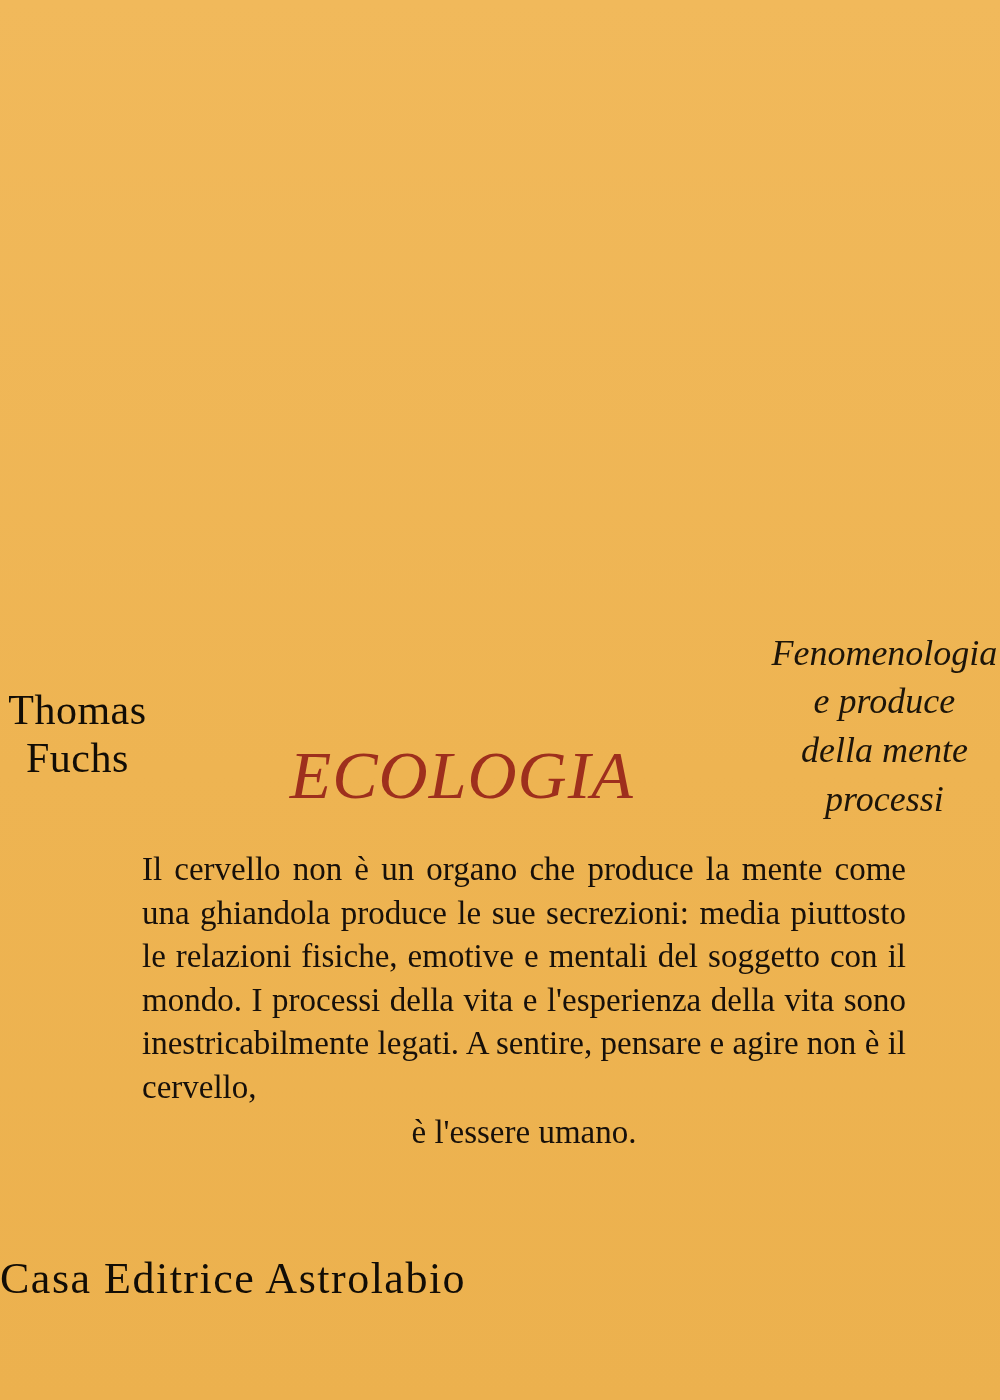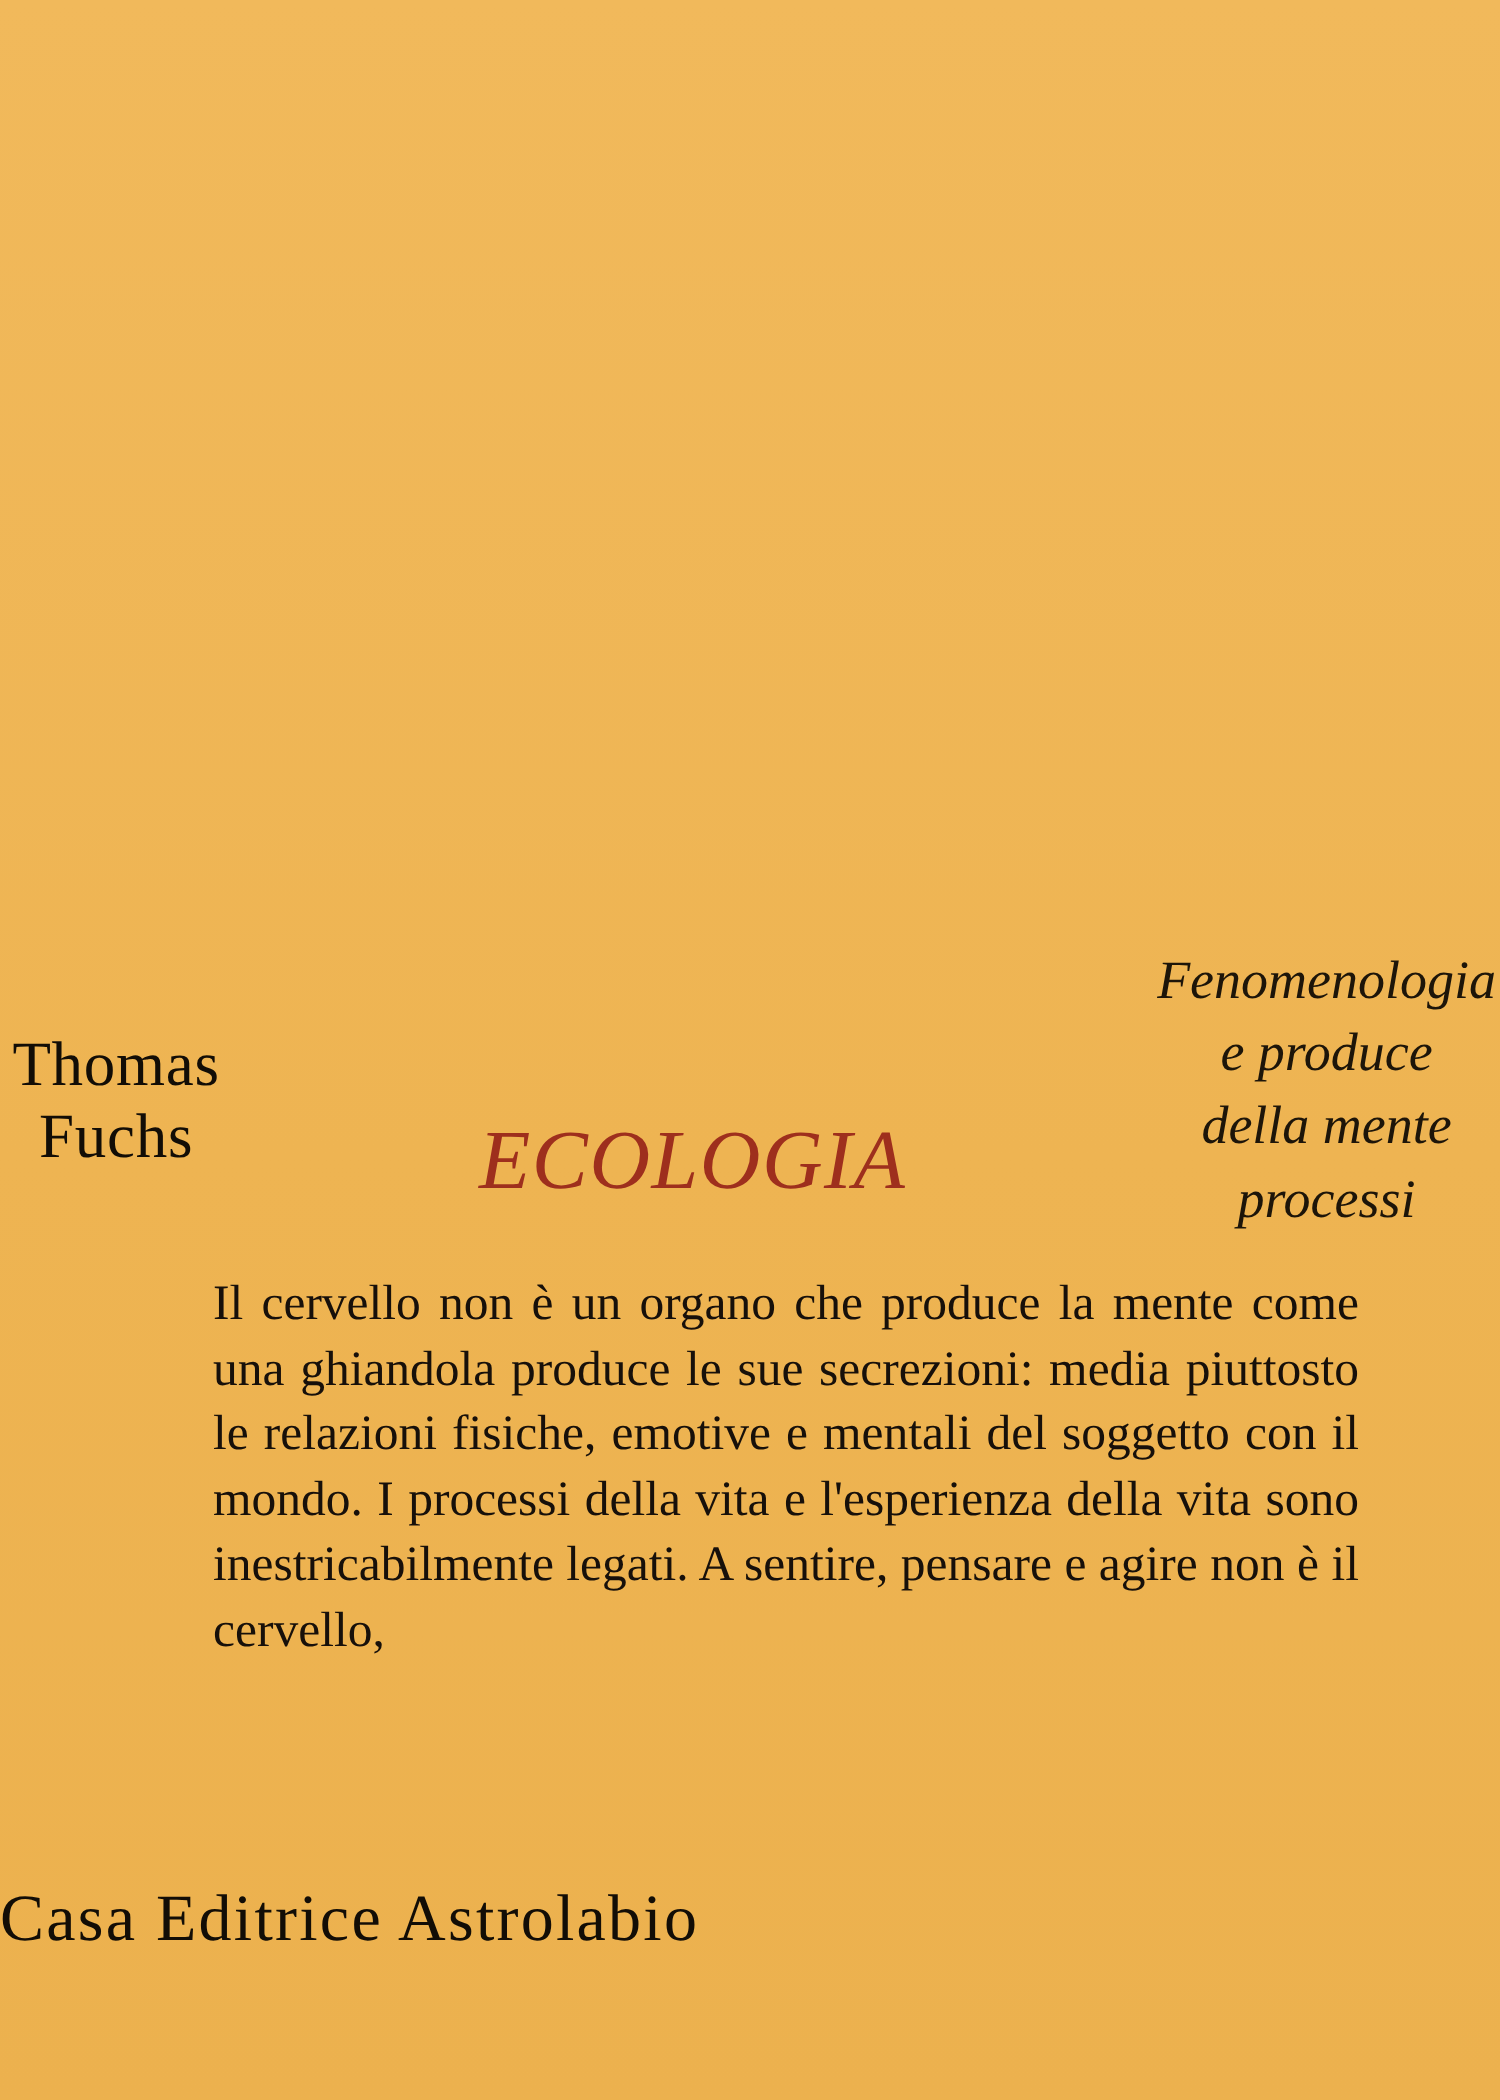--- a/index.html
+++ b/index.html
@@ -35,21 +35,21 @@
   }
 
   .title-block {
     margin-top: 150px;
     text-align: center;
     width: 100%;
   }
   .title-main {
     font-family: "Liberation Serif", serif;
     font-style: italic;
-    font-size: 56px;
+    font-size: 68px;
     line-height: 0.95;
     letter-spacing: 1px;
     color: #9e2f1d;
   }
   .title-del {
     font-family: "Liberation Serif", serif;
     font-style: italic;
     font-size: 40px;
     color: #241a0d;
     margin-top: 22px;
@@ -117,17 +117,18 @@
     <div class="title-main">ECOLOGIA</div>
   </div>
 
   <div class="subtitle">
     <span class="subtitle-line">Fenomenologia e produce</span>
     <span class="subtitle-line">della mente processi</span>
   </div>
 
   <div class="blurb">
     <span>Il cervello non è un organo che produce la mente come una ghiandola produce le sue secrezioni: media piuttosto le relazioni fisiche, emotive e mentali del soggetto con il mondo. I processi della vita e l'esperienza della vita sono inestricabilmente legati. A sentire, pensare e agire non è il cervello,</span>
+    <span class="last-line">è l'essere umano.</span>
   </div>
 
   <div class="publisher">Casa Editrice Astrolabio</div>
 
 </div>
 
 </body></html>

